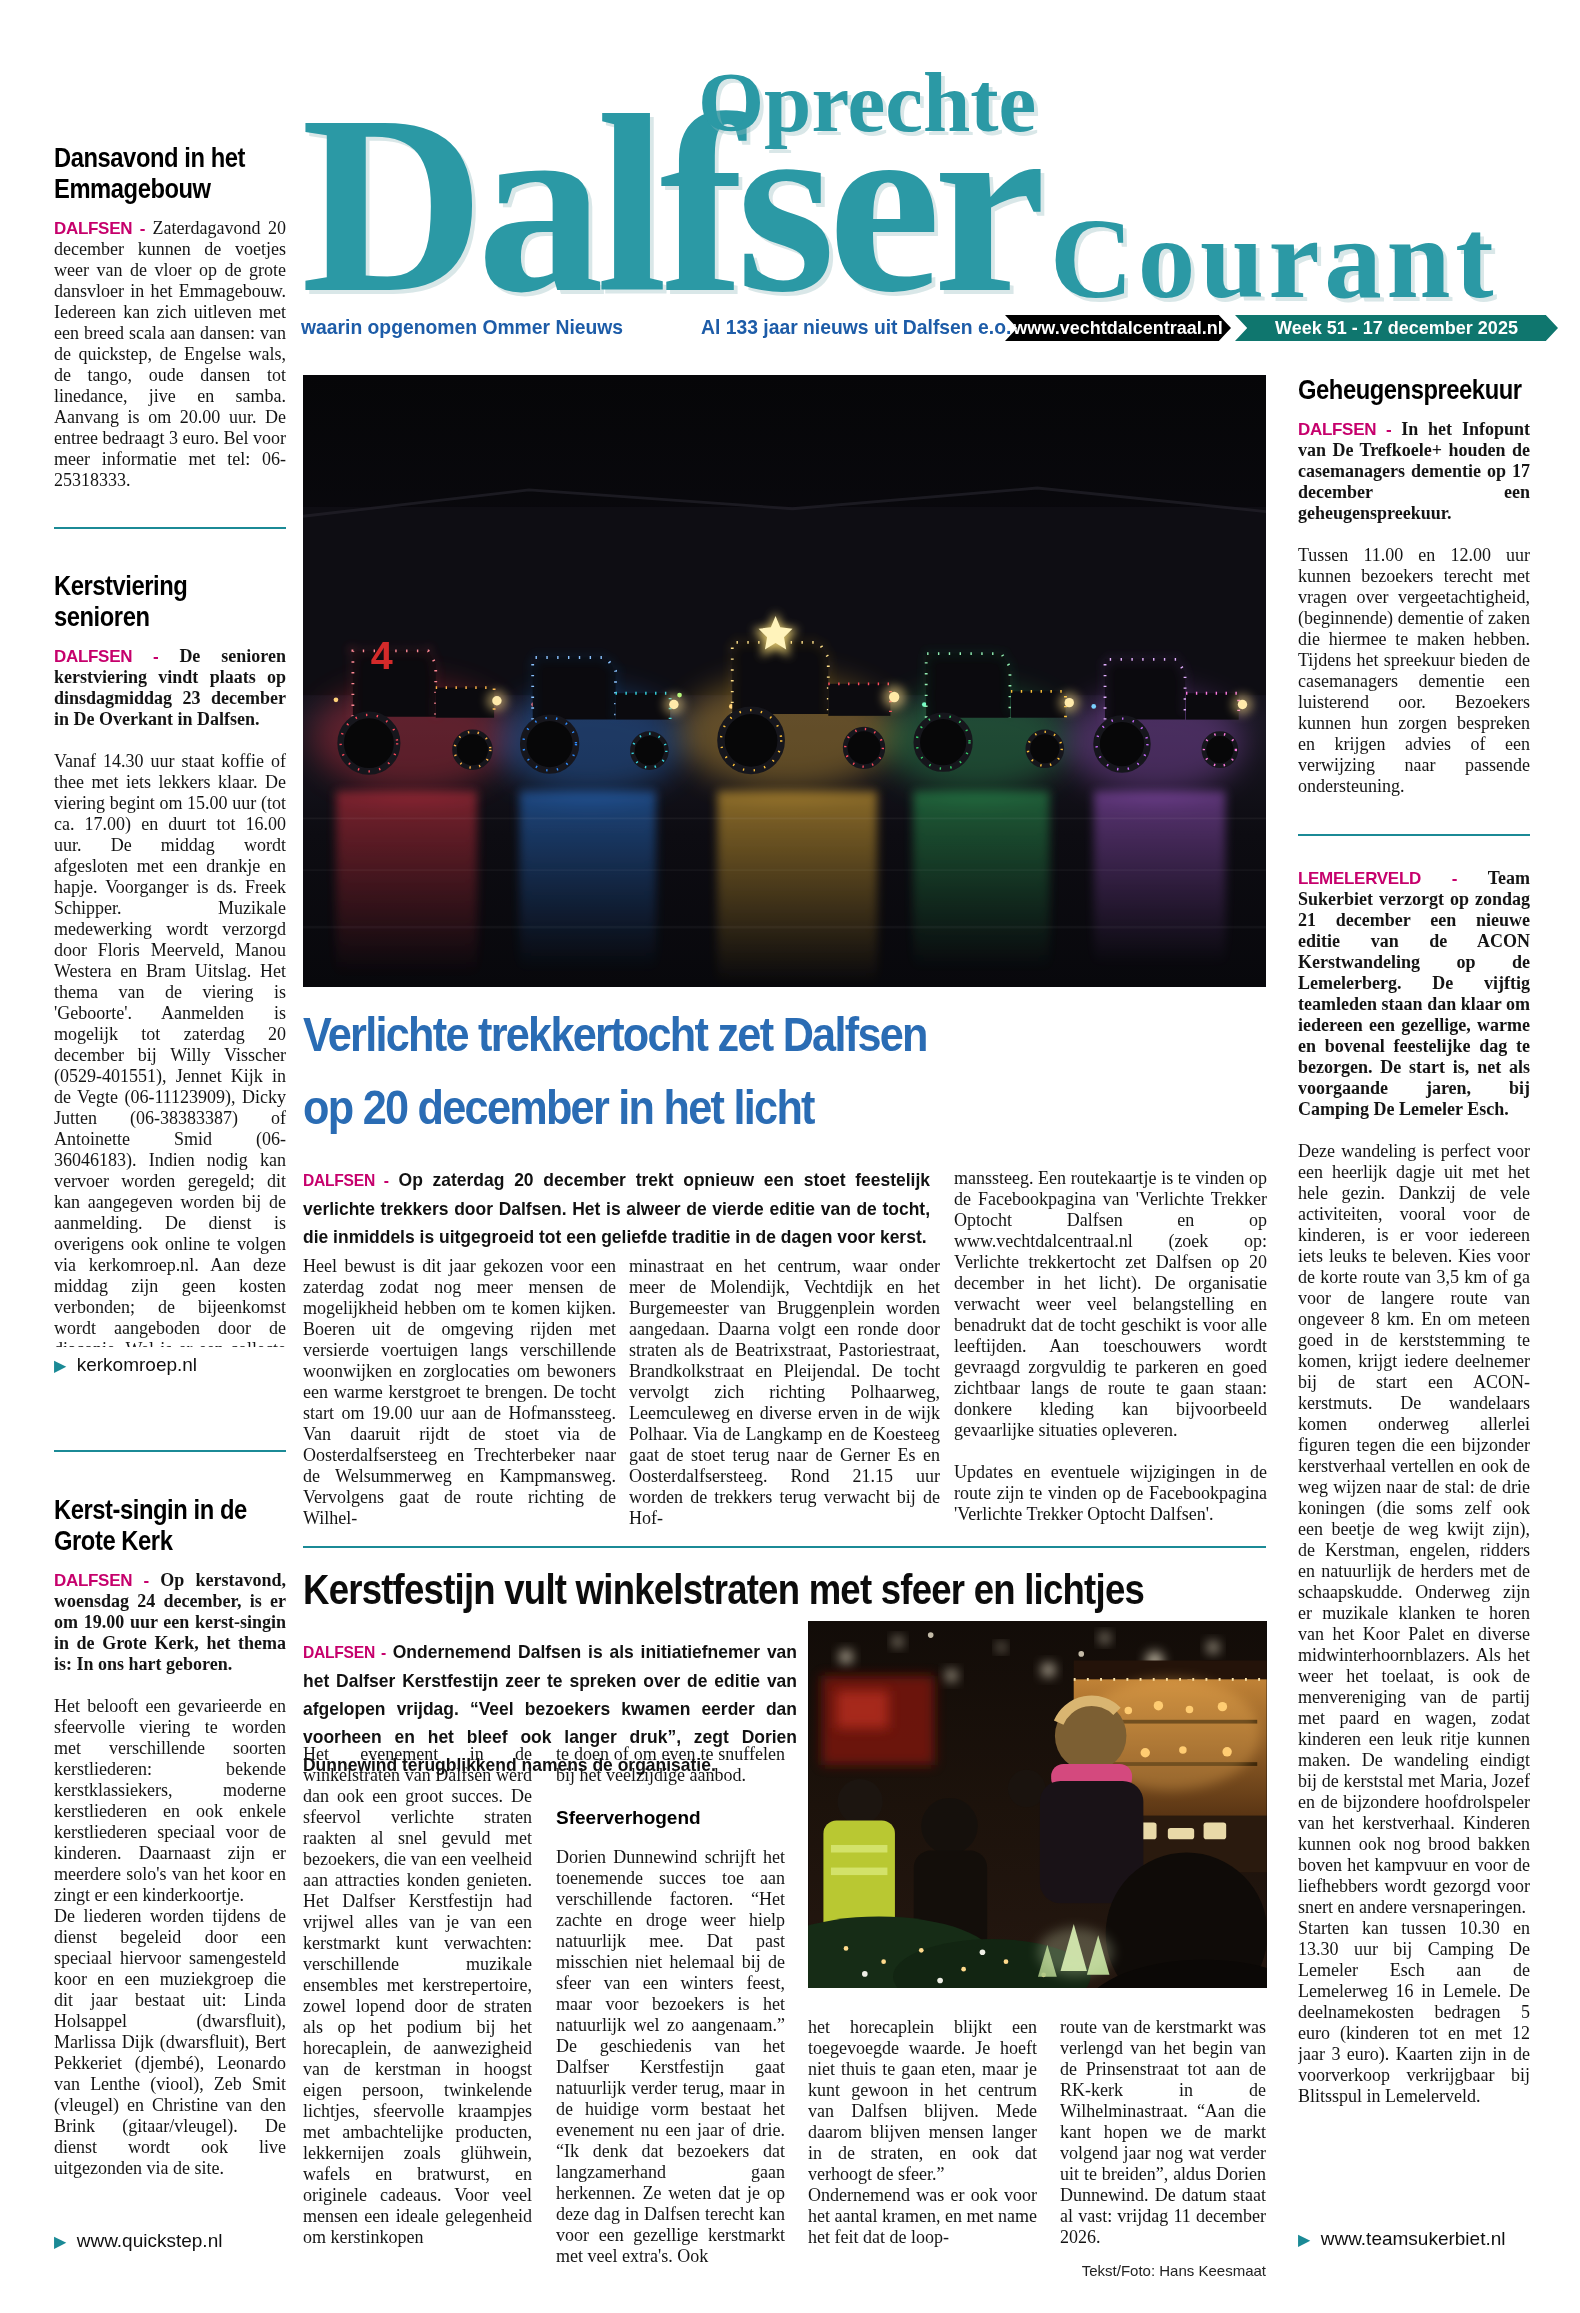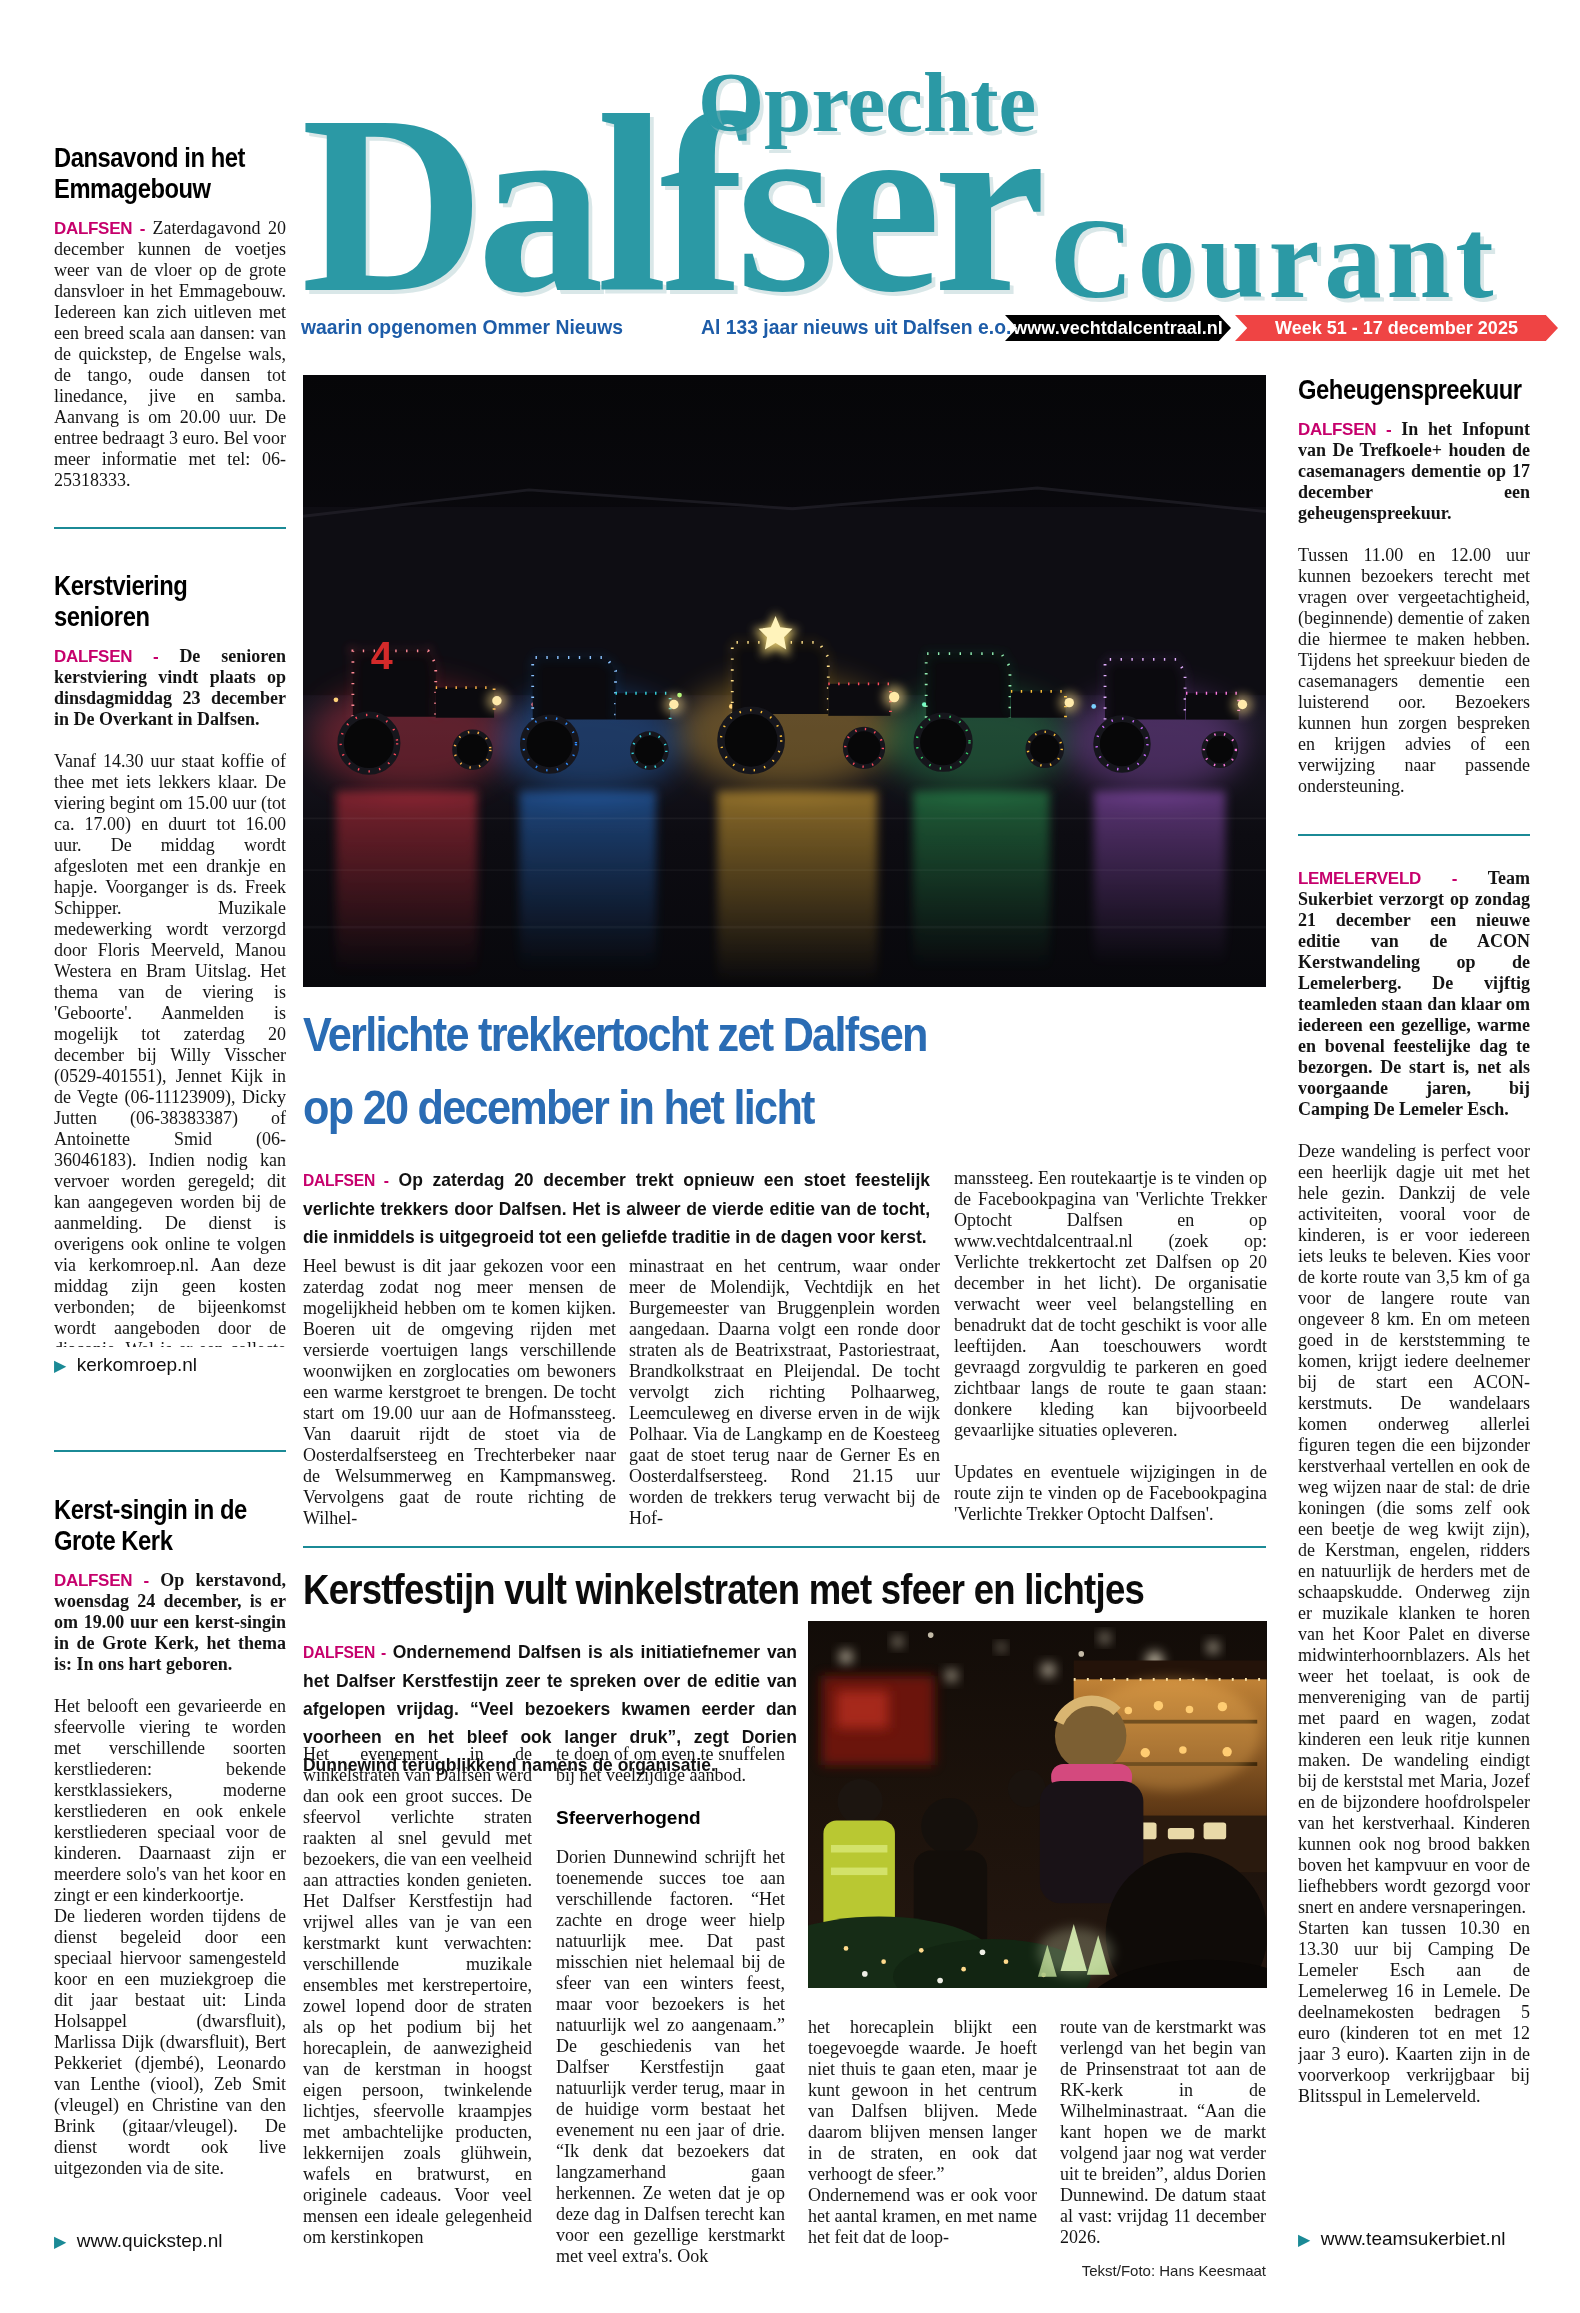--- a/index.html
+++ b/index.html
@@ -12,21 +12,21 @@
            text-shadow:3.8px 3.8px 0 rgba(145,185,190,0.35);}
   .mh-dalfser{font-size:254px;letter-spacing:-7.5px;}
   .mh-oprechte{font-size:85px;letter-spacing:0px;}
   .mh-courant{font-size:115px;letter-spacing:4.7px;}
   .infotxt{font-family:"Liberation Sans", sans-serif;font-weight:bold;font-size:21px;color:#1d5ca8;white-space:nowrap;}
   .sq92i{display:inline-block;transform:scaleX(0.92);transform-origin:0 0;}
   .ribbon{height:26px;line-height:26px;color:#fff;font-family:"Liberation Sans", sans-serif;
           font-weight:bold;font-size:18px;text-align:center;white-space:nowrap;
           clip-path:polygon(0 0, calc(100% - 12.2px) 0, 100% 50%, calc(100% - 12.2px) 100%, 0 100%, 12.2px 50%);}
   .ribbon-pink{background:#000000;}
-  .ribbon-blue{background:#ef4444;}
+  .ribbon-blue{background:#0f766e;}
 
   
   h2{font-family:"Liberation Sans", sans-serif;font-weight:bold;font-size:27px;line-height:31px;
      margin:0 0 13px 0;color:#000;letter-spacing:-0.5px;}
   .sqx{display:block;transform:scaleX(0.88);transform-origin:0 0;width:113.6%;}
   .body{font-size:18px;line-height:21px;text-align:justify;margin:0;}
   .lead{font-weight:bold;}
   .gap{margin-top:21px;}
   .nogap{margin-top:0;}
   .tag{font-family:"Liberation Sans", sans-serif;font-weight:bold;color:#c6006c;font-size:17px;letter-spacing:-0.3px;}

